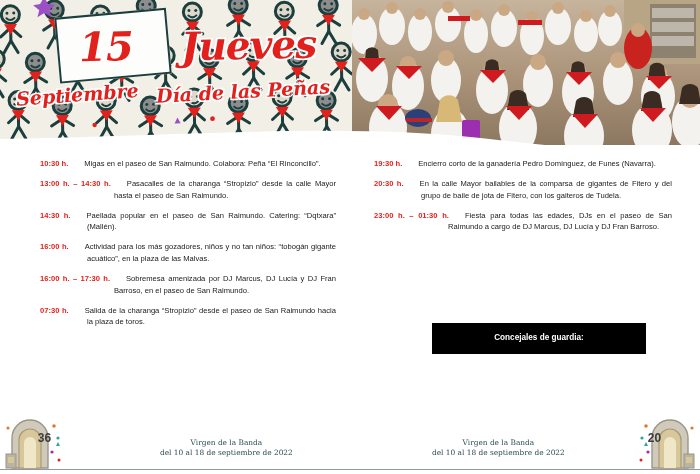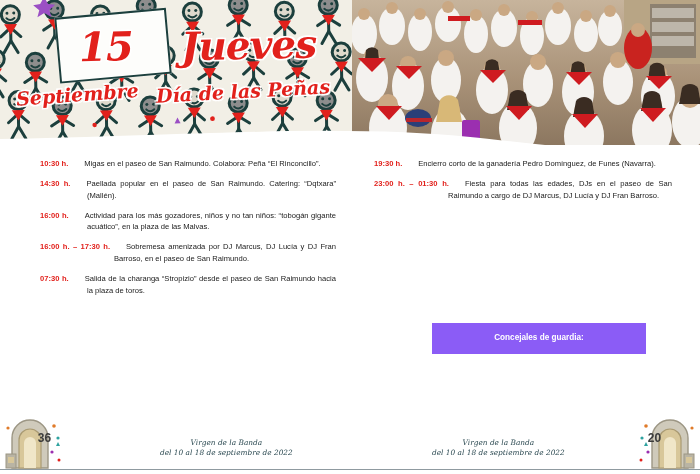--- a/index.html
+++ b/index.html
@@ -74,31 +74,31 @@
   .entry.hang{padding-left:47px;text-indent:-47px;display:block;text-align:justify;}
   .entry.hang .time{display:inline;}
   .entry.hang .desc{display:inline;}
   .entry.hang2{padding-left:74px;text-indent:-74px;display:block;text-align:justify;}
   .entry.hang2 .time{display:inline;}
   .entry.hang2 .desc{display:inline;}
 
   
   .notice{
     position:absolute;left:432px;top:323px;width:198px;
-    background:#8b5cf6;color:#fff;text-align:center;
+    background:#000000;color:#fff;text-align:center;
     padding:9px 8px 10px 8px;
   }
   .notice-title{font-size:8.2px;font-weight:bold;line-height:12px;}
   .notice-names{font-size:8px;line-height:12px;}
 
   
   .footer-note{
     position:absolute;font-family:"DejaVu Serif", serif;
     color:#2c4a52;font-size:7.4px;line-height:9.6px;text-align:center;
-    font-style:italic;white-space:nowrap;
+    white-space:nowrap;
   }
   .footer-left{left:160px;top:438px;}
   .footer-right{left:432px;top:438px;}
 
   .baseline{
     position:absolute;left:0;top:469px;width:700px;height:1px;background:#8f9aa0;
   }
 
   
   .arch{position:absolute;bottom:4px;width:62px;height:62px;}
@@ -306,20 +306,23 @@
     </svg>
   </div>
 
   <div class="col col-left">
 
     <div class="entry hang">
       <span class="time">10:30 h.</span><span class="desc">Migas en el paseo de San Raimundo. Colabora: Peña “El Rinconcillo”.</span>
     </div>
 
 
+    <div class="entry hang2">
+      <span class="time">13:00 h. – 14:30 h.</span><span class="desc">Pasacalles de la charanga “Stropizio” desde la calle Mayor hasta el paseo de San Raimundo.</span>
+    </div>
 
     <div class="entry hang">
       <span class="time">14:30 h.</span><span class="desc">Paellada popular en el paseo de San Raimundo. Catering: “Dqtxara” (Mallén).</span>
     </div>
 
     <div class="entry hang">
       <span class="time">16:00 h.</span><span class="desc">Actividad para los más gozadores, niños y no tan niños: “tobogán gigante acuático”, en la plaza de las Malvas.</span>
     </div>
 
     <div class="entry hang2">
@@ -332,20 +335,23 @@
 
   </div>
 
   <div class="col col-right">
 
 
     <div class="entry hang">
       <span class="time">19:30 h.</span><span class="desc">Encierro corto de la ganadería Pedro Domínguez, de Funes (Navarra).</span>
     </div>
 
+    <div class="entry hang">
+      <span class="time">20:30 h.</span><span class="desc">En la calle Mayor bailables de la comparsa de gigantes de Fitero y del grupo de baile de jota de Fitero, con los gaiteros de Tudela.</span>
+    </div>
 
     <div class="entry hang2">
       <span class="time">23:00 h. – 01:30 h.</span><span class="desc">Fiesta para todas las edades, DJs en el paseo de San Raimundo a cargo de DJ Marcus, DJ Lucía y DJ Fran Barroso.</span>
     </div>
   </div>
 
   <div class="notice">
     <div class="notice-title">Concejales de guardia:</div>
   </div>
 

